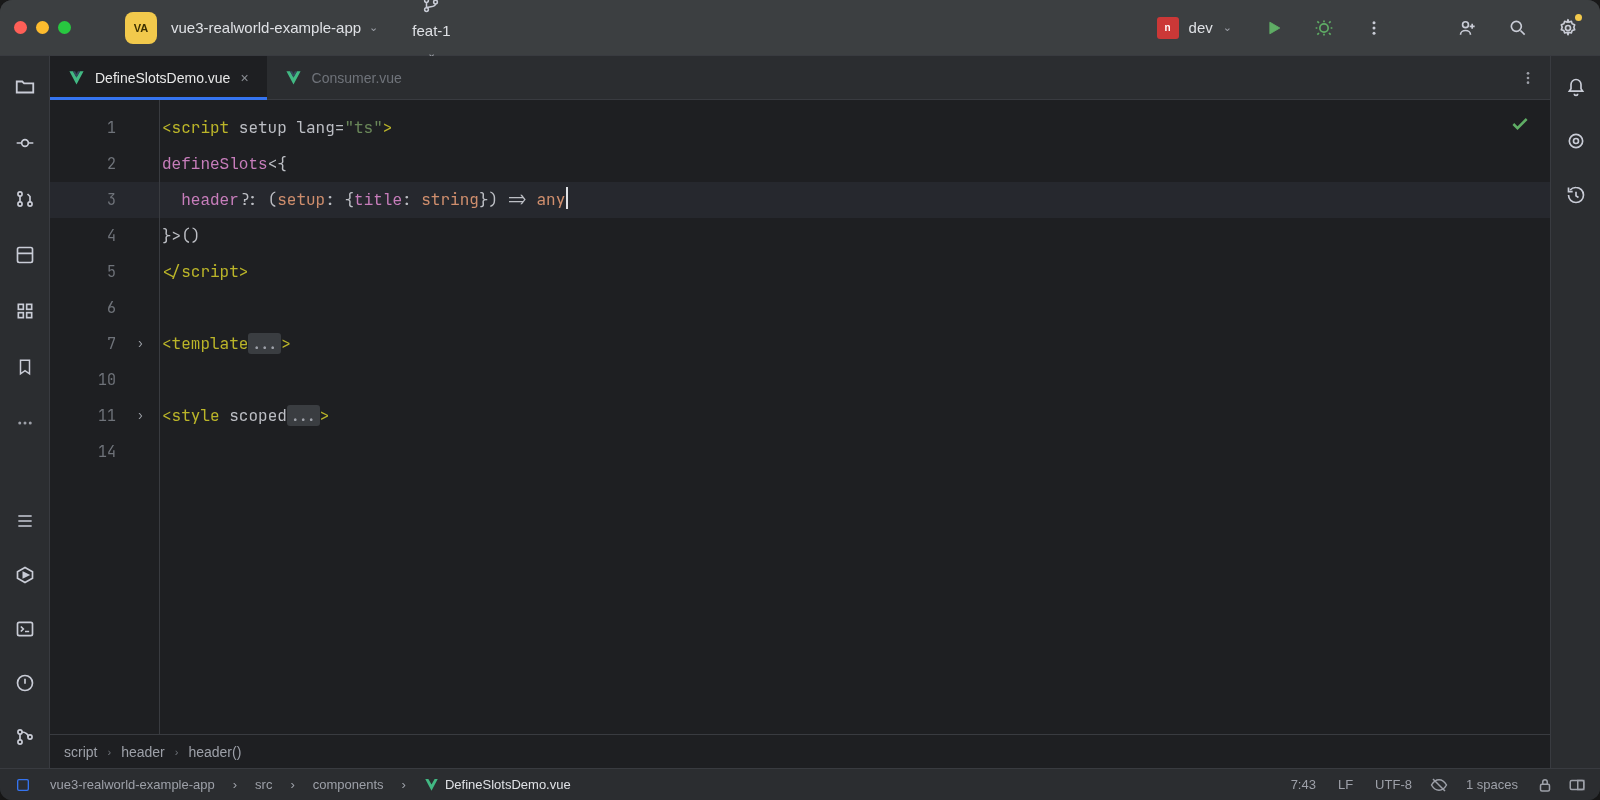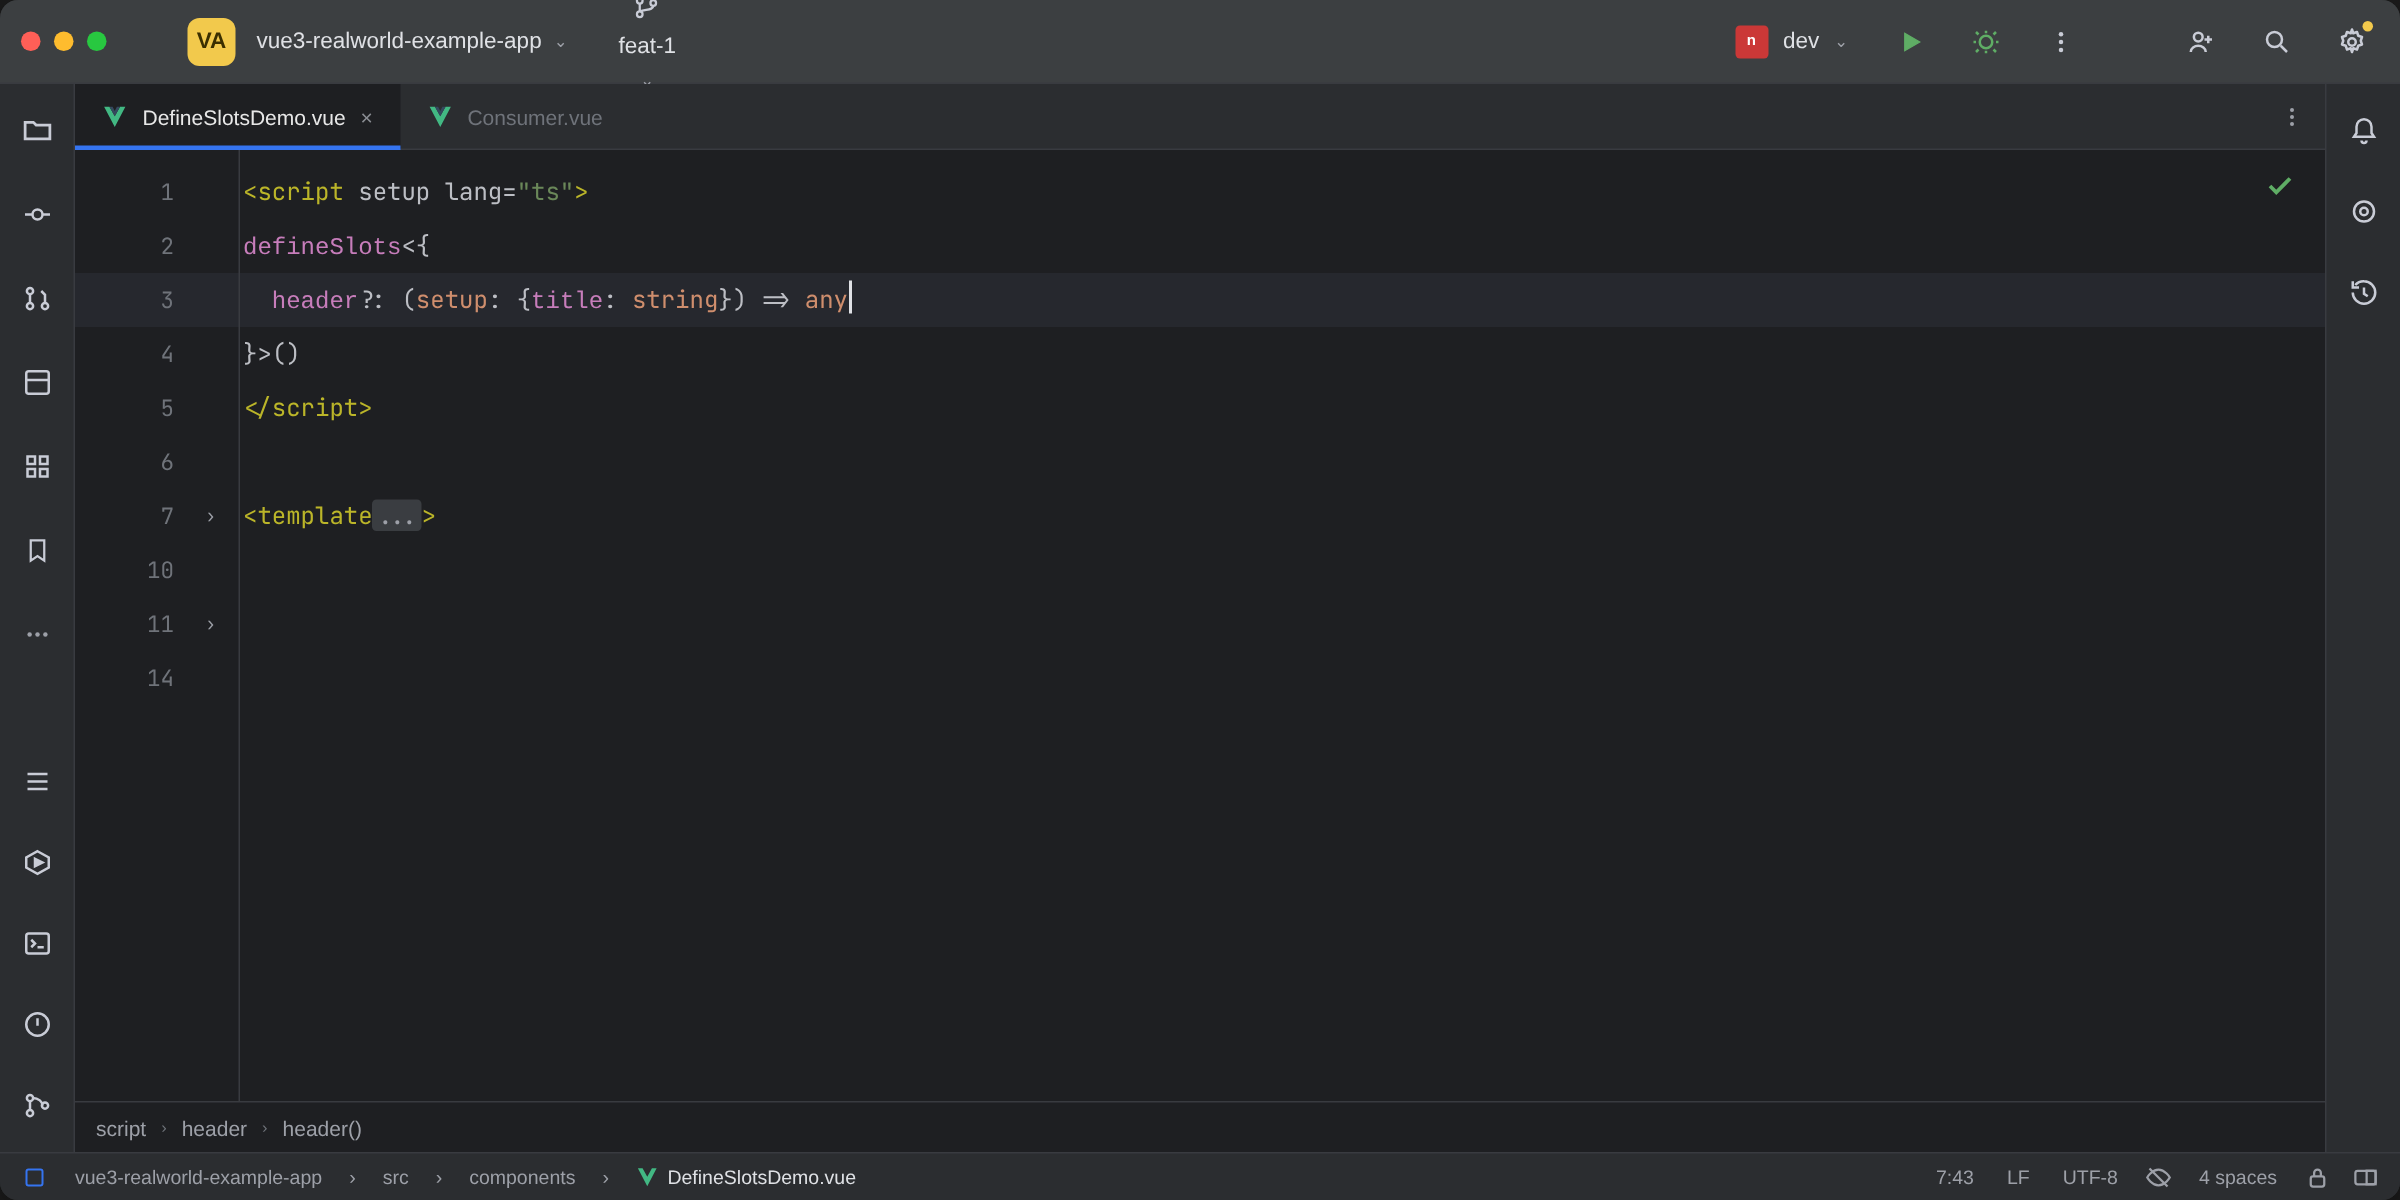--- a/index.html
+++ b/index.html
@@ -54,21 +54,21 @@
     border-bottom:1px solid var(--border);
   }
   .traffic { display:flex; gap:9px; margin-right:6px;}
   .tl { width:13px; height:13px; border-radius:50%; }
   .tl.red{background:#ff5f57;} .tl.yellow{background:#febc2e;} .tl.green{background:#28c840;}
   .sep { width:20px; }
   .proj-badge {
     width:32px; height:32px; border-radius:8px;
     background:#f2c94c; color:#3b2f00;
     display:flex; align-items:center; justify-content:center;
-    font-weight:700; font-size:15px;
+    font-weight:700; font-size:11px;
   }
   .proj-name { font-size:15px; color:#dfe1e5; display:flex; align-items:center; gap:8px;}
   .chev-down { font-size:11px; color:#9da0a8; }
   .branch { display:flex; align-items:center; gap:8px; font-size:15px; color:#dfe1e5; margin-left:20px;flex-direction:column;}
   .ico { width:18px; height:18px; display:inline-flex; align-items:center; justify-content:center;}
   .titlebar .spacer { flex:1; }
   .run-config { display:flex; align-items:center; gap:10px; font-size:15px; color:#dfe1e5; margin-right:10px;}
   .npm-icon { width:22px; height:22px; background:#cb3837; border-radius:3px; display:flex; align-items:center; justify-content:center; color:#fff; font-size:10px; font-weight:700;}
   .tb-icon { width:36px; height:36px; display:flex; align-items:center; justify-content:center; border-radius:6px; color:#c9ccd6; cursor:pointer;}
   .tb-icon.play svg { stroke: var(--success-green); fill: var(--success-green);}
@@ -347,20 +347,21 @@
         </div>
         <div class="code">
           <div class="cline"><span class="t-tag">&lt;</span><span class="t-tag">script</span><span class="t-attr"> setup lang=</span><span class="t-str">"ts"</span><span class="t-tag">&gt;</span></div>
           <div class="cline"><span class="t-func">defineSlots</span><span class="t-punc">&lt;{</span></div>
           <div class="cline current"><span>  </span><span class="t-func">header</span><span class="t-punc">?: (</span><span class="t-kw">setup</span><span class="t-punc">: {</span><span class="t-func">title</span><span class="t-punc">: </span><span class="t-type">string</span><span class="t-punc">}) =&gt; </span><span class="t-type">any</span><span class="caret"></span></div>
           <div class="cline"><span class="t-punc">}&gt;()</span></div>
           <div class="cline"><span class="t-tag">&lt;/</span><span class="t-tag">script</span><span class="t-tag">&gt;</span></div>
           <div class="cline"></div>
           <div class="cline"><span class="t-tag">&lt;</span><span class="t-tag">template</span><span class="fold-pill">...</span><span class="t-tag">&gt;</span></div>
           <div class="cline"></div>
+          <div class="cline"><span class="t-tag">&lt;</span><span class="t-tag">style</span><span class="t-attr"> scoped</span><span class="fold-pill">...</span><span class="t-tag">&gt;</span></div>
           <div class="cline"></div>
         </div>
       </div>
 
       <div class="crumbs">
         <span>script</span>
         <span class="sepc">›</span>
         <span>header</span>
         <span class="sepc">›</span>
         <span>header()</span>
@@ -412,21 +413,21 @@
     <div class="spacer"></div>
     <span class="sb-item">7:43</span>
     <span class="sb-item">LF</span>
     <span class="sb-item">UTF-8</span>
     <span class="sb-ico">
         <svg width="18" height="18" viewBox="0 0 24 24" fill="none" stroke="#9da0a8" stroke-width="2">
           <path d="M2 12s4-7 10-7 10 7 10 7-4 7-10 7-10-7-10-7z"></path>
           <path d="M4 4l16 16"></path>
         </svg>
       </span>
-    <span class="sb-item">4 spaces</span>
+    <span class="sb-item">1 spaces</span>
     <span class="sb-ico">
         <svg width="18" height="18" viewBox="0 0 24 24" fill="none" stroke="#9da0a8" stroke-width="2">
           <rect x="6" y="11" width="12" height="9" rx="2"></rect>
           <path d="M9 11V8a3 3 0 016 0v3"></path>
         </svg>
       </span>
     <span class="sb-ico">
         <svg width="18" height="18" viewBox="0 0 24 24" fill="none" stroke="#9da0a8" stroke-width="2">
           <rect x="3" y="6" width="18" height="12" rx="2"></rect>
           <rect x="13" y="6" width="8" height="12"></rect>

